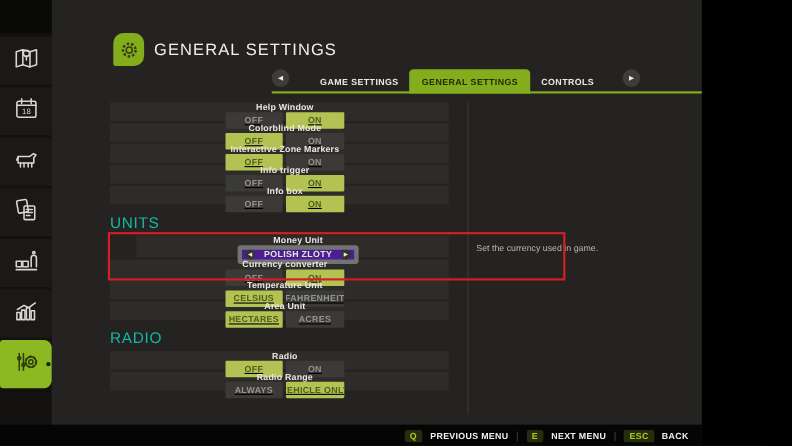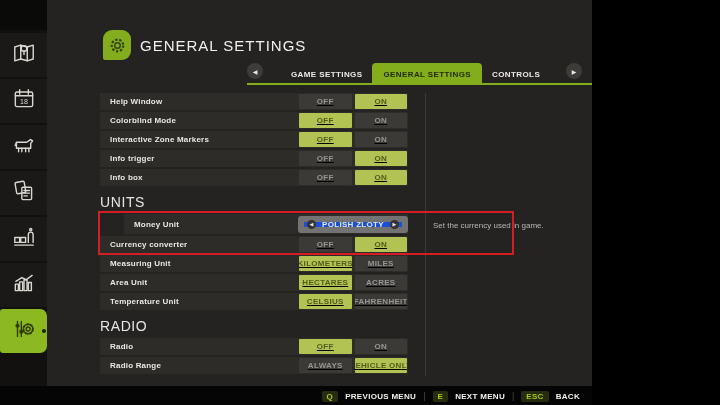--- a/index.html
+++ b/index.html
@@ -1,16 +1,16 @@
 <!DOCTYPE html>
 <html><head>
 <meta charset="utf-8">
 <style>
   html,body{margin:0;padding:0;background:#000;}
-  .screen{position:relative;width:592px;height:405px;overflow:hidden;
+  .screen{position:relative;width:638px;height:405px;overflow:hidden;
     background:#242321;font-family:"Liberation Sans",sans-serif;
     -webkit-font-smoothing:antialiased;}
 
   
   .sidebar-strip{position:absolute;left:0;top:0;width:47px;height:388px;background:#121110;}
   .sidebar-item{position:absolute;left:0;width:47px;height:44px;background:#1a1917;
     display:flex;align-items:center;justify-content:center;}
   .sidebar-item svg{width:26px;height:26px;fill:none;stroke:#d9d7d2;stroke-width:1.3;
     stroke-linecap:round;stroke-linejoin:round;}
   .sidebar-item.active{background:#8cb822;border-radius:3px 7px 7px 3px;}
@@ -33,33 +33,33 @@
   .tab-arrow{width:16px;height:16px;border-radius:50%;background:#3d3c39;color:#e8e7e3;
     display:flex;align-items:center;justify-content:center;font-size:6px;flex:0 0 auto;}
   .tab-arrow.prev{margin-right:18px;}
   .tab-arrow.next{margin-left:16px;}
   .tab{height:22px;display:flex;align-items:center;padding:0 10px;font-size:8px;
     font-weight:bold;letter-spacing:.4px;color:#eceae6;position:relative;z-index:2;}
   .tab.active{background:#84ad1e;color:#222b06;border-radius:4px 4px 0 0;padding:0 11px;}
 
   
   .settings{position:absolute;left:100px;top:93px;width:308px;}
-  .section-title{font-size:14px;color:#e5e5e5;letter-spacing:.6px;height:20px;
+  .section-title{font-size:14px;color:#14b8a6;letter-spacing:.6px;height:20px;
     line-height:20px;margin-top:6px;margin-bottom:2px;}
   .setting-row{background:#2d2c29;height:17px;margin-bottom:2px;display:flex;
-    align-items:center;justify-content:space-between;padding-left:10px;box-sizing:border-box;}
+    align-items:center;justify-content:space-between;padding-left:10px;box-sizing:border-box;flex-direction:column;}
   .setting-row.tall{height:20px;margin-left:24px;}
   .setting-label{font-size:8px;font-weight:bold;color:#e9e7e2;letter-spacing:.2px;}
   .controls{width:108px;height:15px;display:flex;gap:3px;margin-right:1px;flex:0 0 auto;text-decoration:underline;}
   .opt-btn{flex:1;font-size:8px;font-weight:bold;letter-spacing:.3px;display:flex;
     align-items:center;justify-content:center;background:#3b3a36;color:#96958f;
     border-radius:1px;white-space:nowrap;overflow:hidden;}
   .opt-btn.on{background:#b2c253;color:#515d1c;}
-  .selector{width:110px;height:17px;border:6px solid #737373;border-radius:3px;
-    background:#1d4ed8;display:flex;align-items:center;justify-content:space-between;
+  .selector{width:110px;height:17px;border:4px solid #737373;border-radius:3px;
+    background:#4c1d95;display:flex;align-items:flex-start;justify-content:space-between;
     padding:0 3px;box-sizing:border-box;margin-right:0;flex:0 0 auto;}
   .sel-arrow{width:9px;height:9px;border-radius:50%;background:#34332f;color:#e8e7e3;
     font-size:5px;display:flex;align-items:center;justify-content:center;flex:0 0 auto;}
   .sel-value{flex:1;text-align:center;font-size:8px;font-weight:bold;color:#e4e8cd;
     letter-spacing:.3px;}
 
   
   .panel-divider{position:absolute;left:425px;top:93px;width:1px;height:283px;background:#3a3936;}
   .tooltip-text{position:absolute;left:433px;top:221px;width:145px;font-size:8px;
     color:#b9b7b1;line-height:10px;}
@@ -218,38 +218,31 @@
         </div>
       </div>
       <div class="setting-row">
         <span class="setting-label">Currency converter</span>
         <div class="controls">
           <div class="opt-btn">OFF</div>
           <div class="opt-btn on">ON</div>
         </div>
       </div>
       <div class="setting-row">
-        <span class="setting-label">Measuring Unit</span>
-        <div class="controls">
-          <div class="opt-btn on">KILOMETERS</div>
-          <div class="opt-btn">MILES</div>
+        <span class="setting-label">Temperature Unit</span>
+        <div class="controls">
+          <div class="opt-btn on">CELSIUS</div>
+          <div class="opt-btn">FAHRENHEIT</div>
         </div>
       </div>
       <div class="setting-row">
         <span class="setting-label">Area Unit</span>
         <div class="controls">
           <div class="opt-btn on">HECTARES</div>
           <div class="opt-btn">ACRES</div>
-        </div>
-      </div>
-      <div class="setting-row">
-        <span class="setting-label">Temperature Unit</span>
-        <div class="controls">
-          <div class="opt-btn on">CELSIUS</div>
-          <div class="opt-btn">FAHRENHEIT</div>
         </div>
       </div>
       <div class="section-title">RADIO</div>
       <div class="setting-row">
         <span class="setting-label">Radio</span>
         <div class="controls">
           <div class="opt-btn on">OFF</div>
           <div class="opt-btn">ON</div>
         </div>
       </div>

